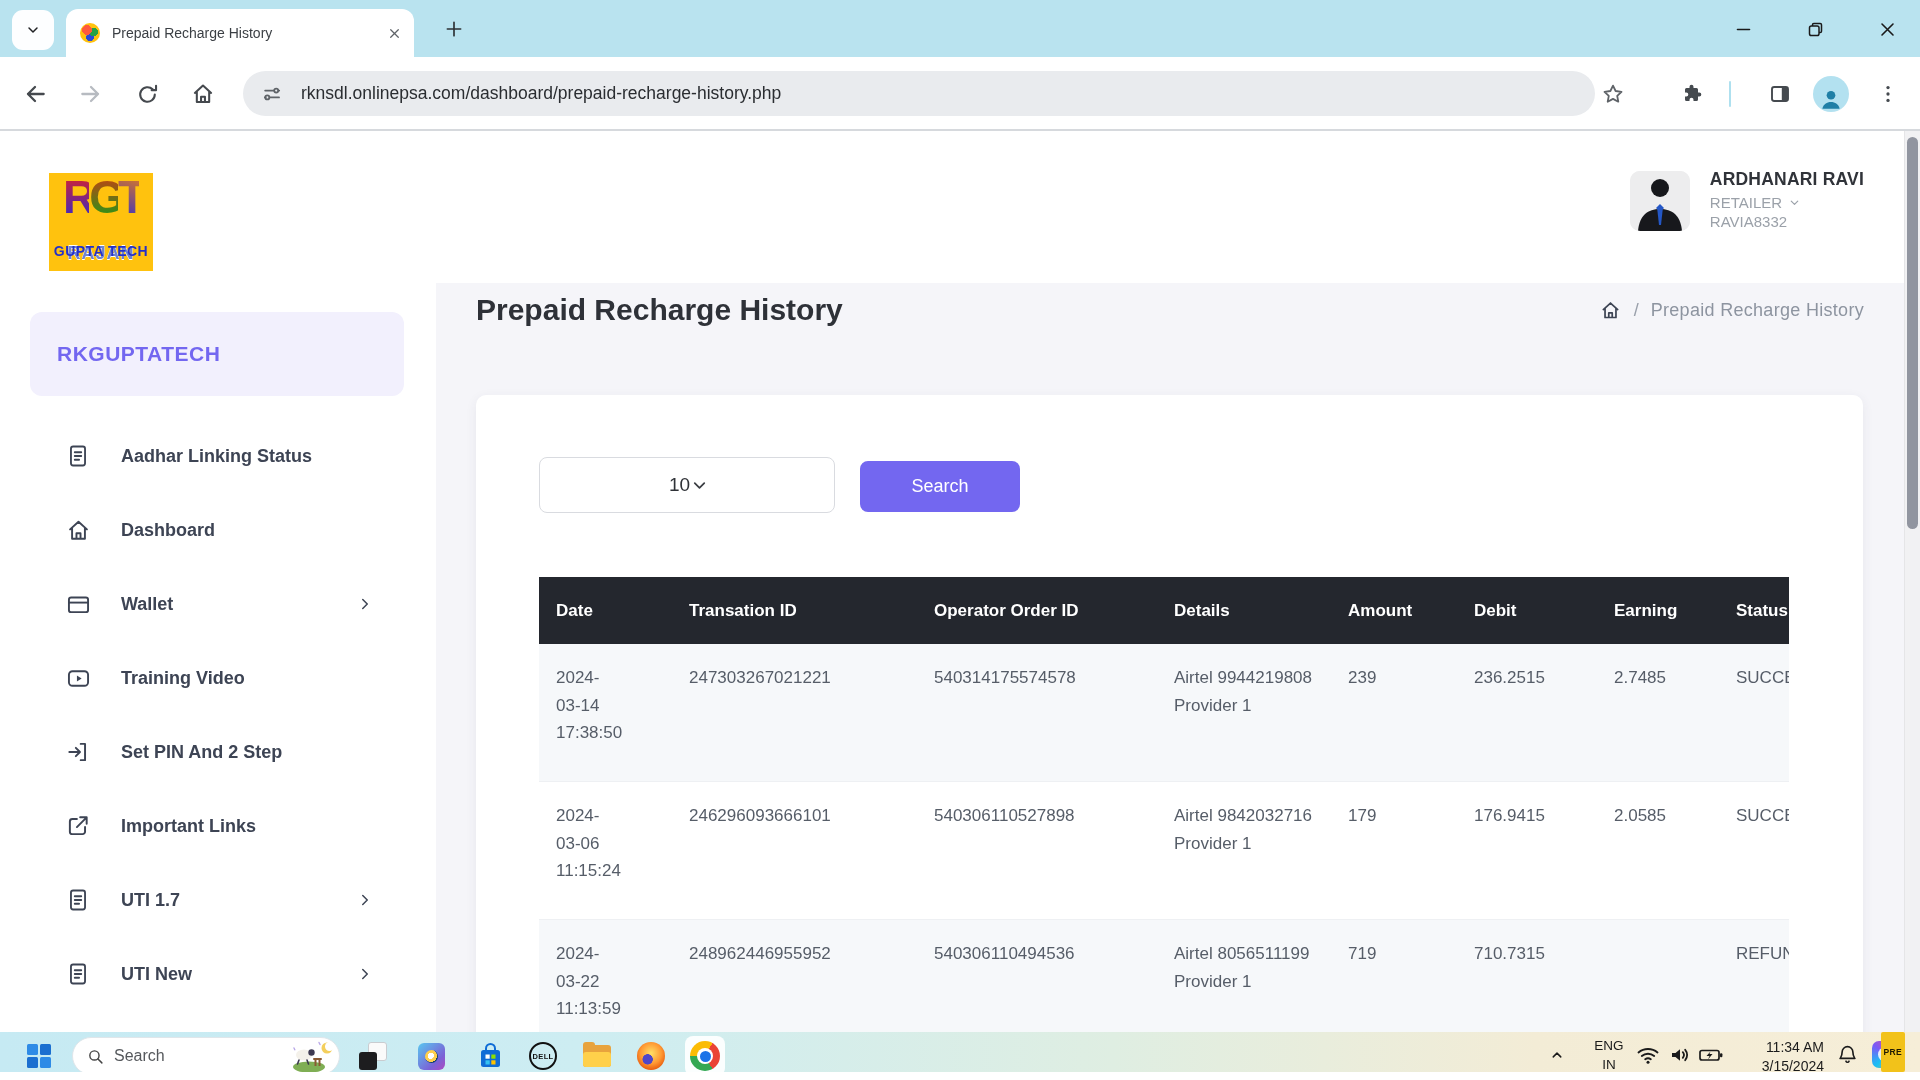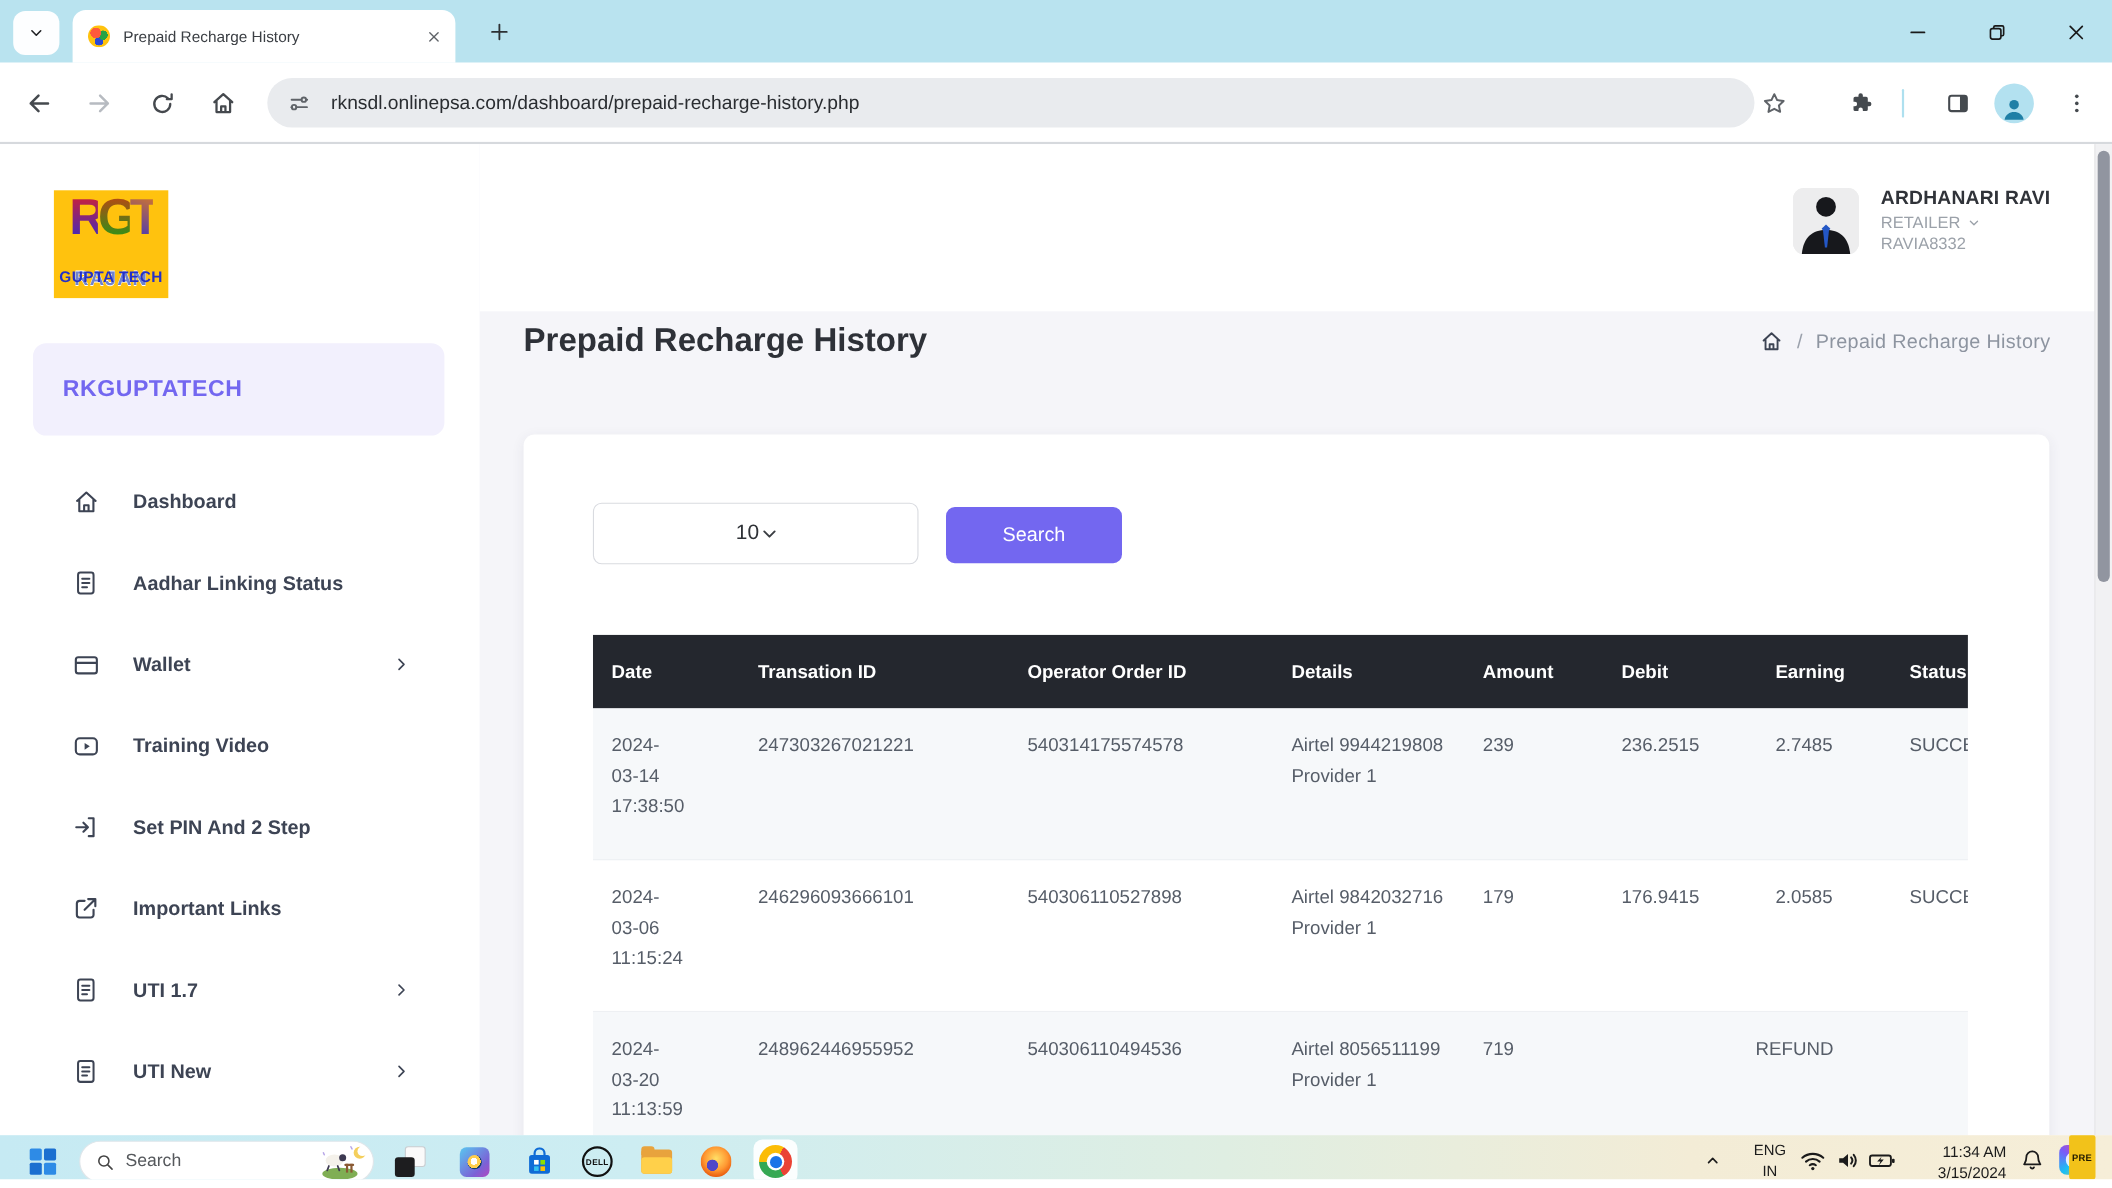--- a/index.html
+++ b/index.html
@@ -247,35 +247,35 @@
         <div class="logo-gupta">GUPTA TECH</div>
       </div>
       <div class="brand-badge">
         <span>RKGUPTATECH</span>
       </div>
 
       <div class="menu">
 
         <div class="mitem">
           <span class="micon">
-            <svg width="27" height="27" viewBox="0 0 24 24">
-                <path d="M4.5 11 12 4.2l7.5 6.8M6.3 9.7V19.3h11.4V9.7M10.2 19.3v-4.8h3.6v4.8" stroke="#3d4454" stroke-width="1.7" fill="none" stroke-linecap="round" stroke-linejoin="round"></path>
-              </svg>
-          </span>
-          <span class="mlabel">Dashboard</span>
-        </div>
-
-        <div class="mitem">
-          <span class="micon">
             <svg width="26" height="26" viewBox="0 0 24 24">
                 <rect x="5.5" y="3.2" width="13" height="17.6" rx="2" stroke="#3d4454" stroke-width="1.7" fill="none"></rect>
                 <path d="M9 8.5h6M9 12h6M9 15.5h4" stroke="#3d4454" stroke-width="1.7" stroke-linecap="round"></path>
               </svg>
           </span>
           <span class="mlabel">Aadhar Linking Status</span>
+        </div>
+
+        <div class="mitem">
+          <span class="micon">
+            <svg width="27" height="27" viewBox="0 0 24 24">
+                <path d="M4.5 11 12 4.2l7.5 6.8M6.3 9.7V19.3h11.4V9.7M10.2 19.3v-4.8h3.6v4.8" stroke="#3d4454" stroke-width="1.7" fill="none" stroke-linecap="round" stroke-linejoin="round"></path>
+              </svg>
+          </span>
+          <span class="mlabel">Dashboard</span>
         </div>
 
         <div class="mitem">
           <span class="micon">
             <svg width="27" height="27" viewBox="0 0 24 24">
                 <rect x="3.5" y="5.8" width="17" height="13" rx="2" stroke="#3d4454" stroke-width="1.7" fill="none"></rect>
                 <path d="M3.5 10.3h17" stroke="#3d4454" stroke-width="1.7"></path>
               </svg>
           </span>
           <span class="mlabel">Wallet</span>
@@ -420,25 +420,26 @@
               <div class="cell c1">246296093666101</div>
               <div class="cell c2">540306110527898</div>
               <div class="cell c3"><span class="details-inner">Airtel 9842032716 Provider 1</span></div>
               <div class="cell c4">179</div>
               <div class="cell c5">176.9415</div>
               <div class="cell c6">2.0585</div>
               <div class="cell c7">SUCCESS</div>
             </div>
 
             <div class="trow alt">
-              <div class="cell c0"><span class="date-inner">2024-03-20 11:13:59</span></div>
+              <div class="cell c0"><span class="date-inner">2024-03-22 11:13:59</span></div>
               <div class="cell c1">248962446955952</div>
               <div class="cell c2">540306110494536</div>
               <div class="cell c3"><span class="details-inner">Airtel 8056511199 Provider 1</span></div>
               <div class="cell c4">719</div>
+              <div class="cell c5">710.7315</div>
               <div class="cell c6"></div>
               <div class="cell c7">REFUND</div>
             </div>
 
           </div>
         </div>
       </div>
     </div>
   </div>
 

